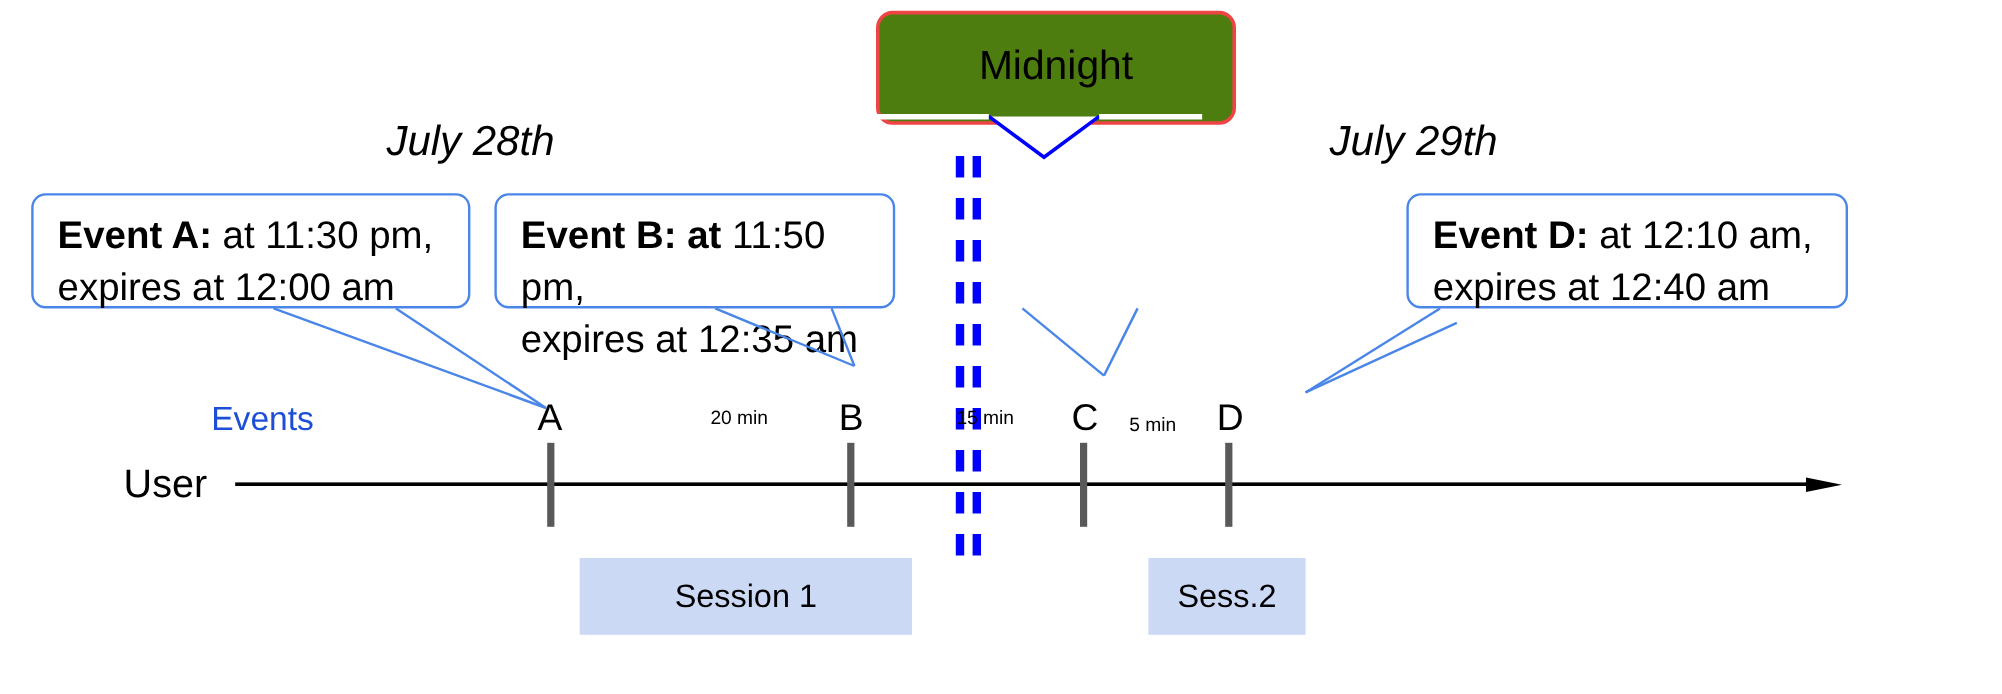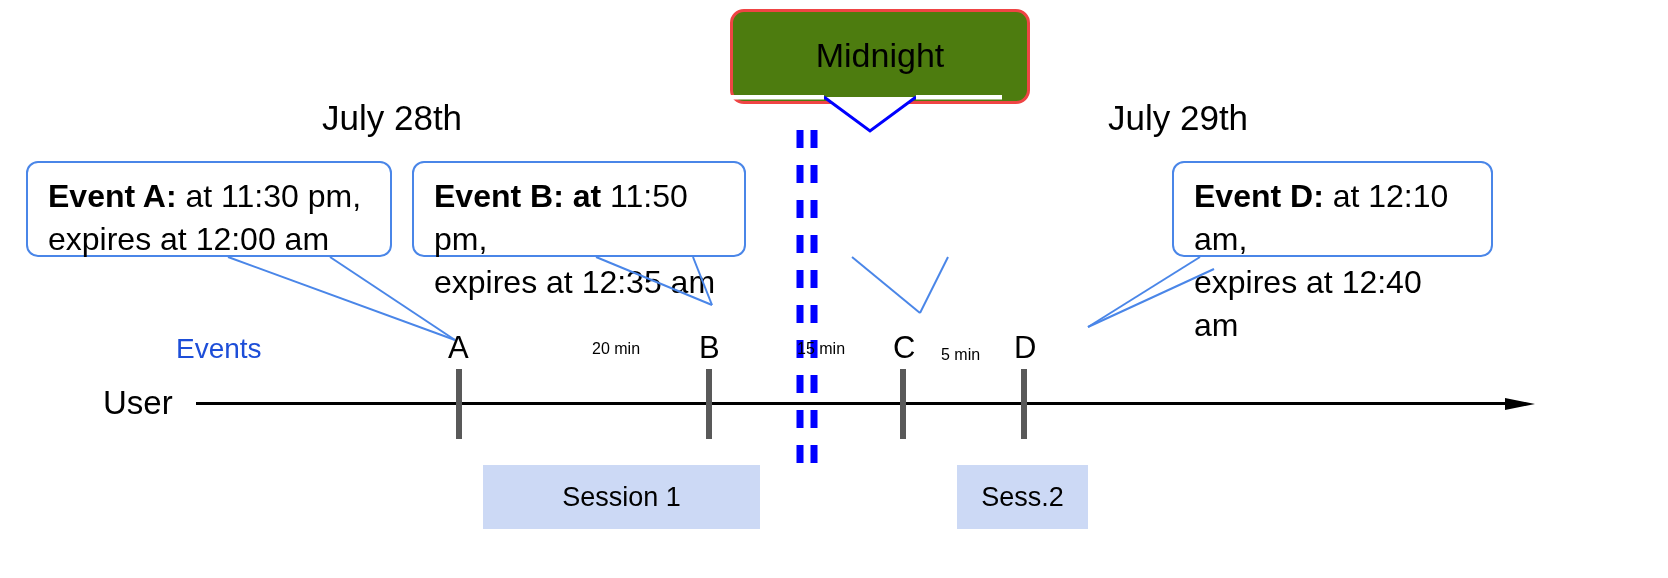--- a/index.html
+++ b/index.html
@@ -19,20 +19,21 @@
     background: #ffffff;
     overflow: hidden;
   }
   
   .day-label {
     position: absolute;
     font-size: 35px;
     color: #000;
     white-space: nowrap;
     line-height: 1;
+    font-style: italic;
   }
   #day-left  { left: 322px; top: 100px; }
   #day-right { left: 1108px; top: 100px; }
 
   
   #midnight-callout {
     position: absolute;
     left: 730px;
     top: 9px;
     width: 300px;
@@ -69,21 +70,21 @@
     box-sizing: border-box;
     font-size: 32px;
     line-height: 1.34;
     color: #000000;
     padding: 12px 16px 10px 20px;
   }
   .callout b { font-weight: bold; }
   #callout-a { left: 26px;   top: 161px; width: 366px; height: 96px; }
   #callout-b { left: 412px;  top: 161px; width: 334px; height: 96px; }
   #callout-c { left: 816px;  top: 161px; width: 334px; height: 96px; }
-  #callout-d { left: 1172px; top: 161px; width: 321px; height: 96px; }
+  #callout-d { left: 1172px; top: 161px; width: 368px; height: 96px; }
 
   
   #leaders, #dashed-layer {
     position: absolute;
     left: 0; top: 0;
     width: 1668px; height: 578px;
     pointer-events: none;
   }
 
   

